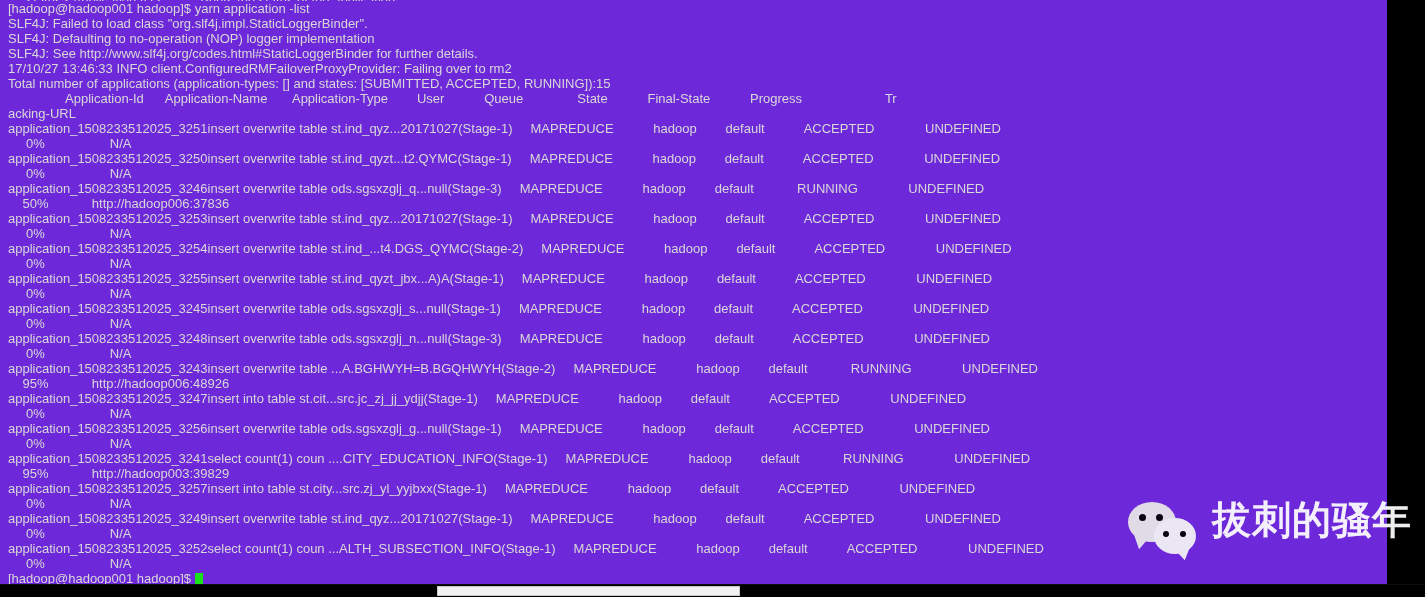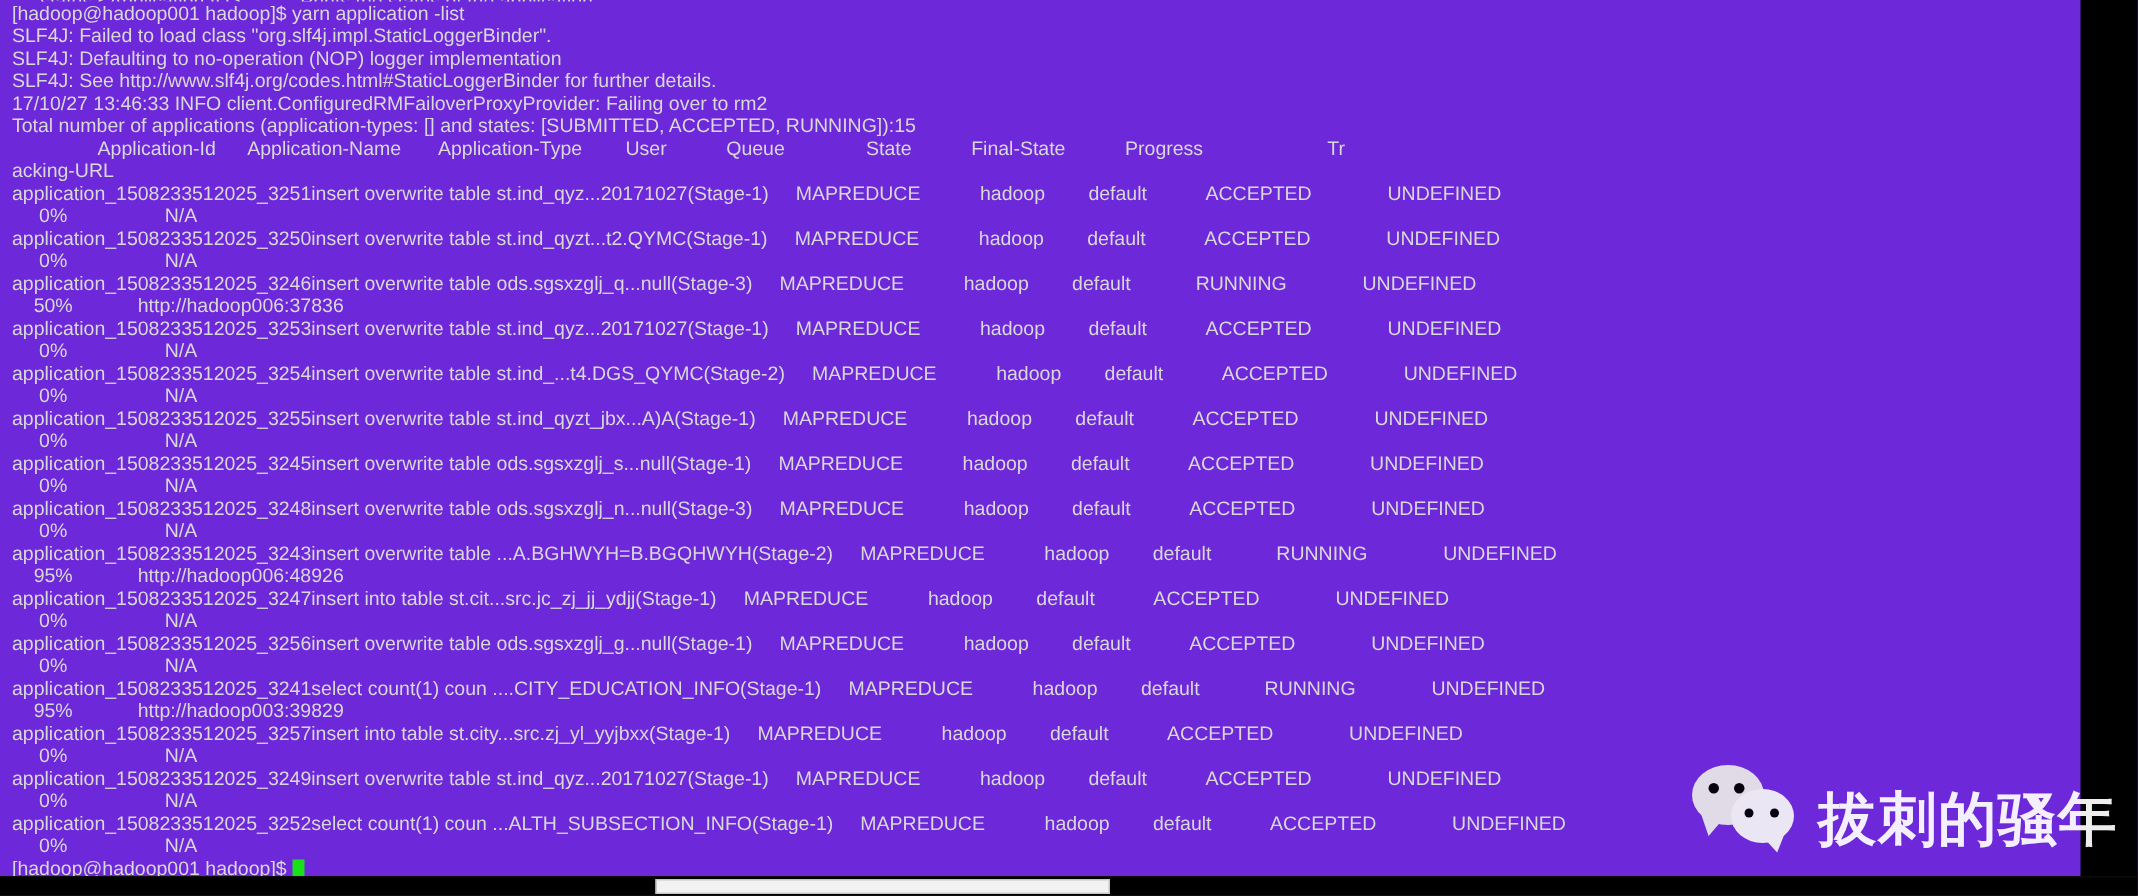--- a/index.html
+++ b/index.html
@@ -84,21 +84,21 @@
   }
 
   
   #watermark {
     position: absolute;
     left: 1128px;
     top: 500px;
     width: 290px;
     height: 66px;
     display: flex;
-    align-items: flex-end;
+    align-items: flex-start;
     pointer-events: none;
     opacity: 0.93;
   }
   #wechat-glyph {
     position: relative;
     width: 78px;
     height: 58px;
     flex: none;
   }
   #wechat-glyph .bub-big {

